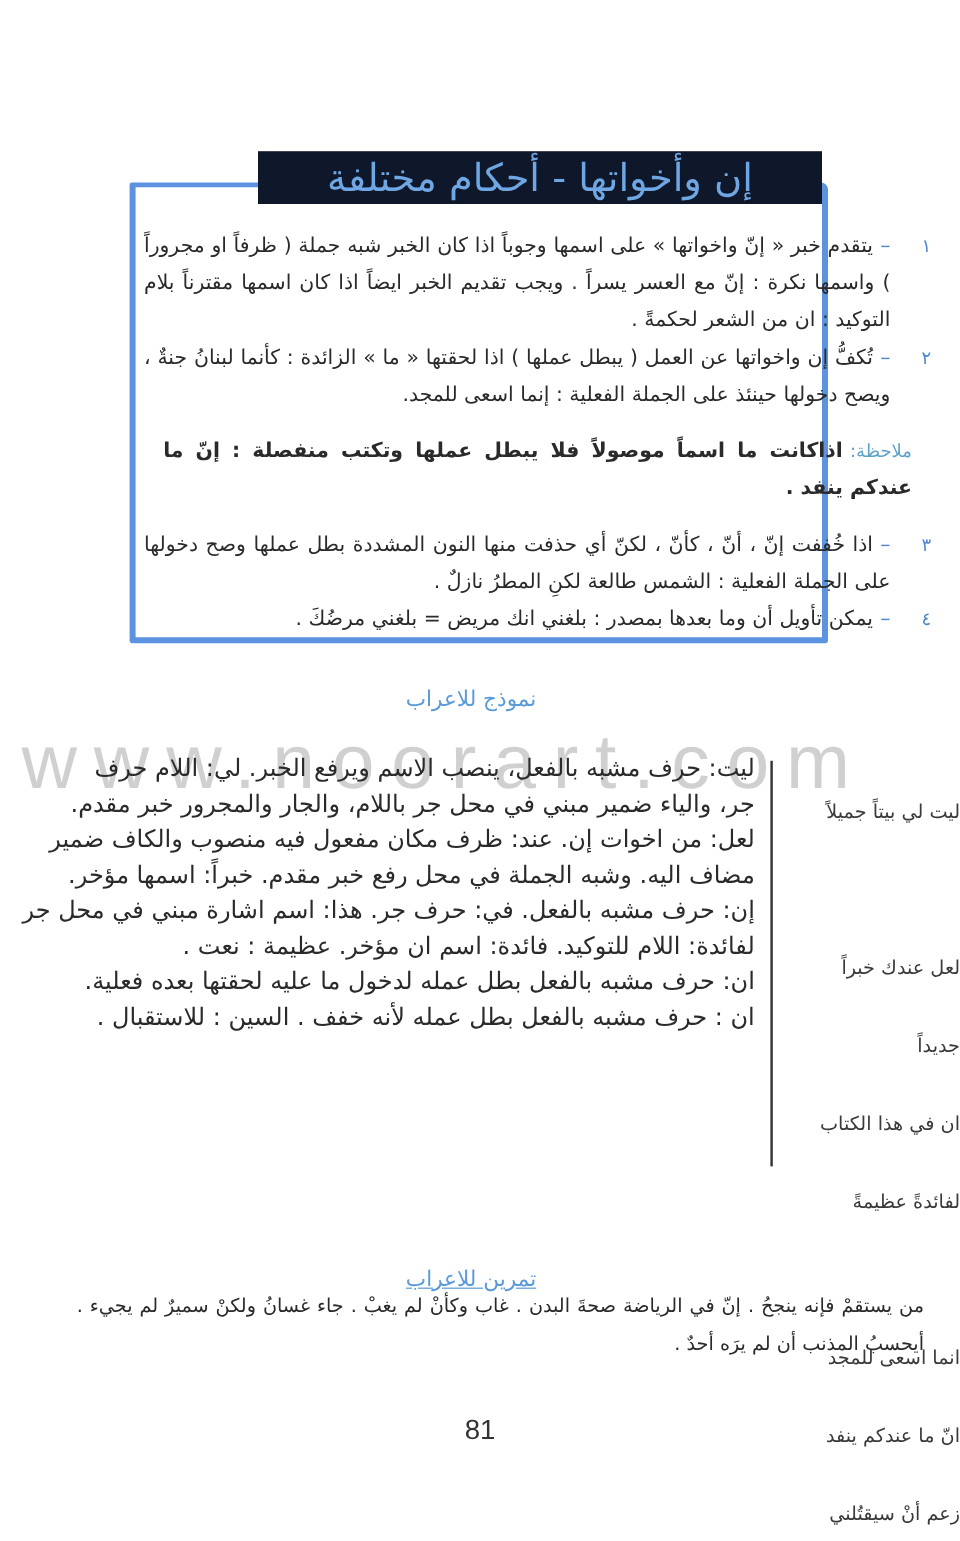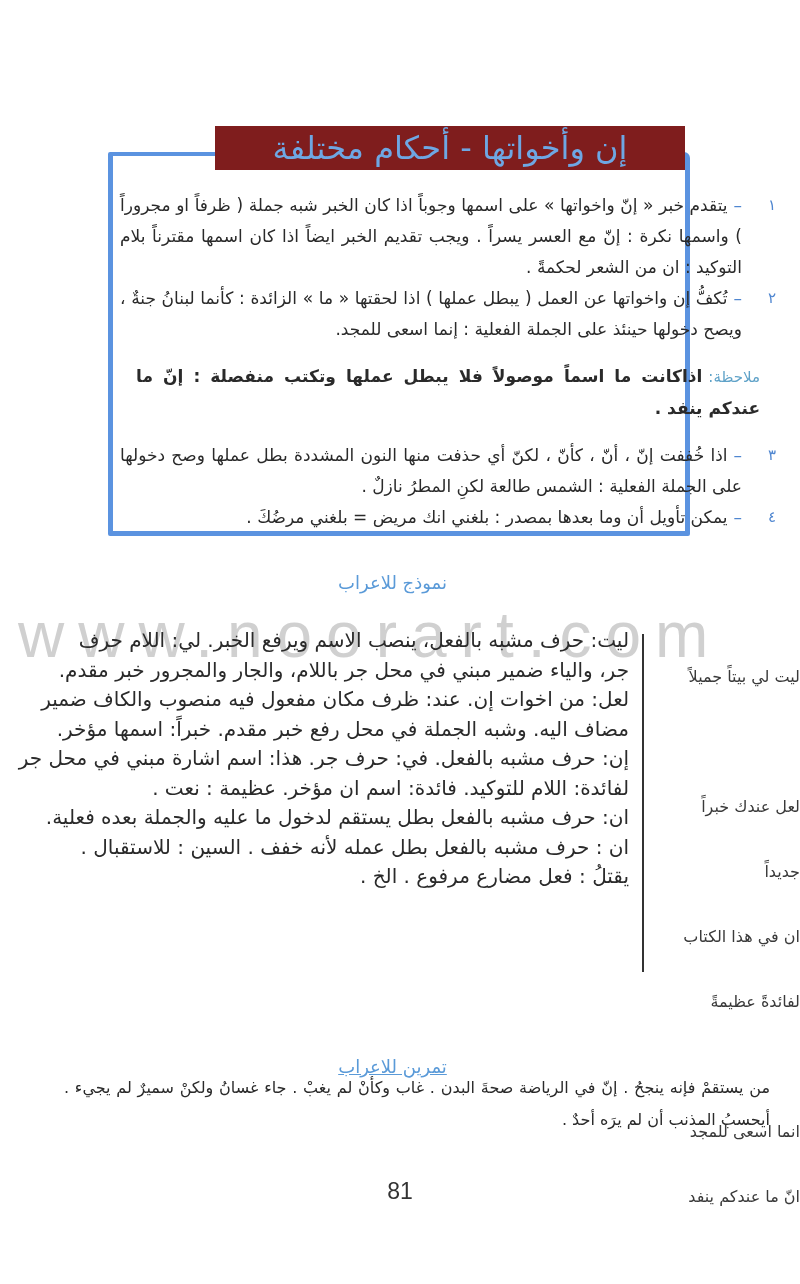--- a/index.html
+++ b/index.html
@@ -23,21 +23,21 @@
     
     .title {
       position: absolute;
       top: 126px;
       left: 215px;
       width: 470px;
       text-align: center;
       font-size: 32px;
       color: #6ea7e3;
       line-height: 44px;
-      background: #7f1d1d;
+      background: #0f172a;
       z-index: 2;
       white-space: nowrap;
     }
     
     .rules-box {
       position: absolute;
       top: 152px;
       left: 108px;
       width: 582px;
       height: 384px;
@@ -202,34 +202,34 @@
   <div class="parse-right">
     <span class="s">ليت لي بيتاً جميلاً</span>
     <span class="s">&nbsp;</span>
     <span class="s">لعل عندك خبراً</span>
     <span class="s">جديداً</span>
     <span class="s">ان في هذا الكتاب</span>
     <span class="s">لفائدةً عظيمةً</span>
     <span class="s">&nbsp;</span>
     <span class="s">انما اسعى للمجد</span>
     <span class="s">انّ ما عندكم ينفد</span>
+    <span class="s">زعم أنْ سيقتُلني</span>
   </div>
 
   <div class="divider"></div>
 
   <div class="parse-left">
     <span class="l">ليت: حرف مشبه بالفعل، ينصب الاسم ويرفع الخبر. لي: اللام حرف</span>
     <span class="l">جر، والياء ضمير مبني في محل جر باللام، والجار والمجرور خبر مقدم.</span>
     <span class="l">لعل: من اخوات إن. عند: ظرف مكان مفعول فيه منصوب والكاف ضمير</span>
     <span class="l">مضاف اليه. وشبه الجملة في محل رفع خبر مقدم. خبراً: اسمها مؤخر.</span>
     <span class="l">إن: حرف مشبه بالفعل. في: حرف جر. هذا: اسم اشارة مبني في محل جر</span>
     <span class="l">لفائدة: اللام للتوكيد. فائدة: اسم ان مؤخر. عظيمة : نعت .</span>
-    <span class="l">ان: حرف مشبه بالفعل بطل يستقم لدخول ما عليه والجملة بعده فعلية.</span>
+    <span class="l">ان: حرف مشبه بالفعل بطل عمله لدخول ما عليه لحقتها بعده فعلية.</span>
     <span class="l">ان : حرف مشبه بالفعل بطل عمله لأنه خفف . السين : للاستقبال .</span>
-    <span class="l">يقتلُ : فعل مضارع مرفوع . الخ .</span>
   </div>
 
   <div class="section-title exercise-title">تمرين للاعراب</div>
 
   <div class="exercise">من يستقمْ فإنه ينجحُ . إنّ في الرياضة صحةَ البدن . غاب وكأنْ لم يغبْ . جاء غسانُ ولكنْ سميرٌ لم يجيء . أيحسبُ المذنب أن لم يرَه أحدٌ .</div>
 
   <div class="page-number">81</div>
 </div>
 
 </body></html>

